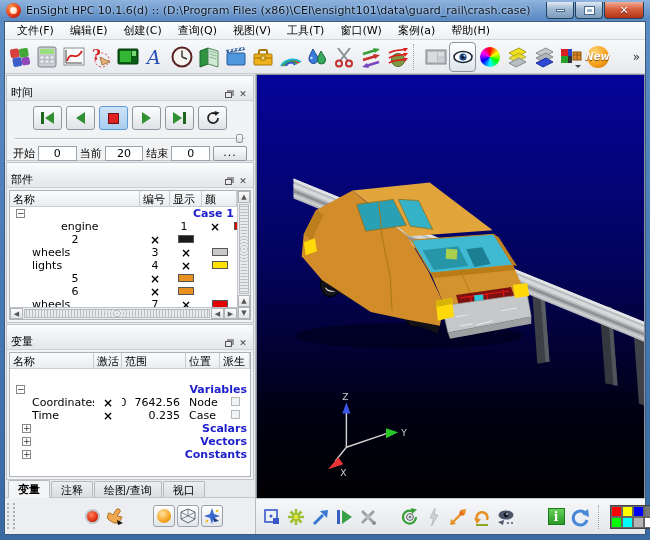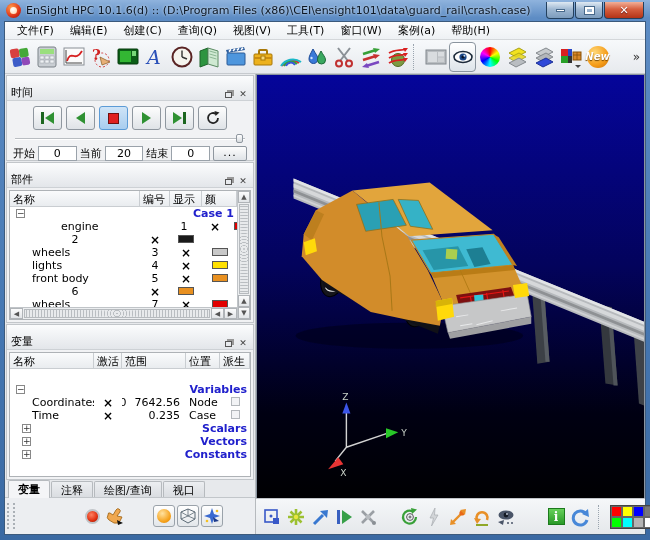--- a/index.html
+++ b/index.html
@@ -440,21 +440,20 @@
                   <span class="td c xmark">×</span>
                   <span class="td c"><span class="swatch" style="background: rgb(200, 200, 200);"></span></span>
                 </div>
                 <div class="trow" style="grid-template-columns:130px 30px 32px 1fr;">
                   <span class="td indent2">lights</span>
                   <span class="td c">4</span>
                   <span class="td c xmark">×</span>
                   <span class="td c"><span class="swatch" style="background: rgb(255, 224, 0);"></span></span>
                 </div>
                 <div class="trow" style="grid-template-columns:130px 30px 32px 1fr;">
-                  <span class="td indent2">front body</span>
                   <span class="td c">5</span>
                   <span class="td c xmark">×</span>
                   <span class="td c"><span class="swatch" style="background: rgb(232, 144, 32);"></span></span>
                 </div>
                 <div class="trow" style="grid-template-columns:130px 30px 32px 1fr;">
                   <span class="td c">6</span>
                   <span class="td c xmark">×</span>
                   <span class="td c"><span class="swatch" style="background: rgb(232, 144, 32);"></span></span>
                 </div>
                 <div class="trow" style="grid-template-columns:130px 30px 32px 1fr;">

